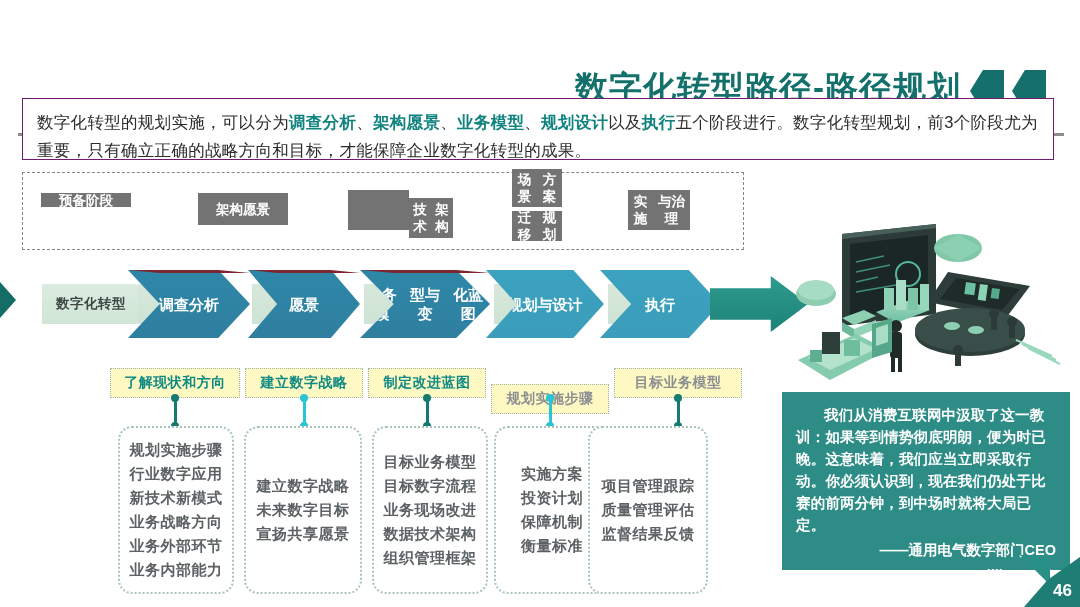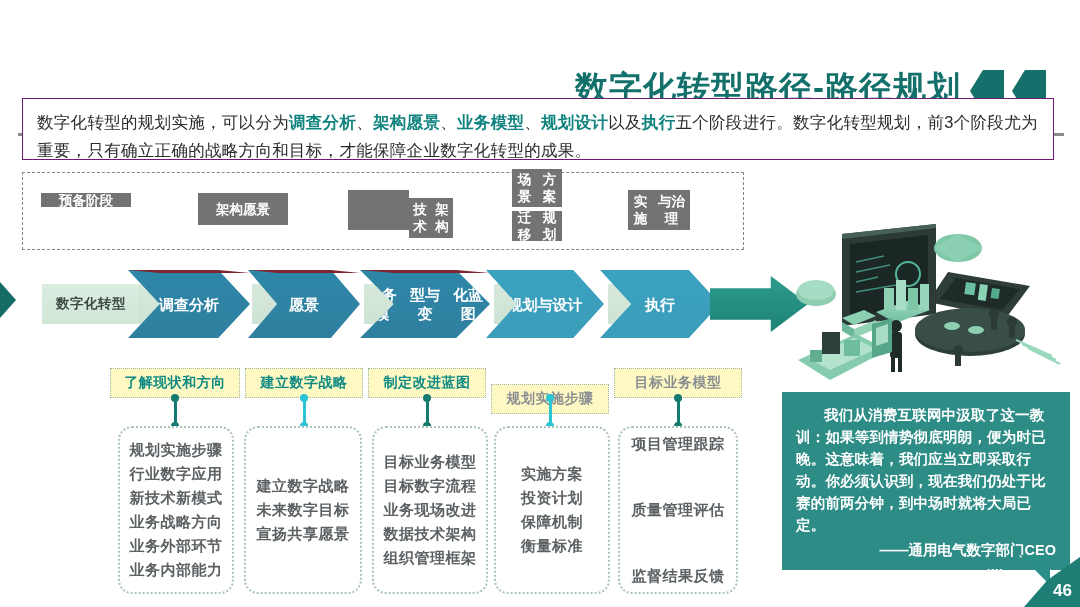--- a/index.html
+++ b/index.html
@@ -299,21 +299,21 @@
         <div class="ln">业务现场改进</div>
         <div class="ln">数据技术架构</div>
         <div class="ln">组织管理框架</div>
       </div>
       <div class="dbox" style="left: 494px; top: 426px; width: 116px; height: 168px;">
         <div class="ln">实施方案</div>
         <div class="ln">投资计划</div>
         <div class="ln">保障机制</div>
         <div class="ln">衡量标准</div>
       </div>
-      <div class="dbox" style="left: 618px; top: 426px; width: 120px; height: 168px; gap: 42px;">
+      <div class="dbox" style="left: 588px; top: 426px; width: 120px; height: 168px;">
         <div class="ln">项目管理跟踪</div>
         <div class="ln">质量管理评估</div>
         <div class="ln">监督结果反馈</div>
       </div>
     </div>
 
   <div class="illus">
     <svg width="292" height="172" viewBox="0 0 292 172">
       <defs>
         <linearGradient id="gmint" x1="0" y1="0" x2="0" y2="1">

